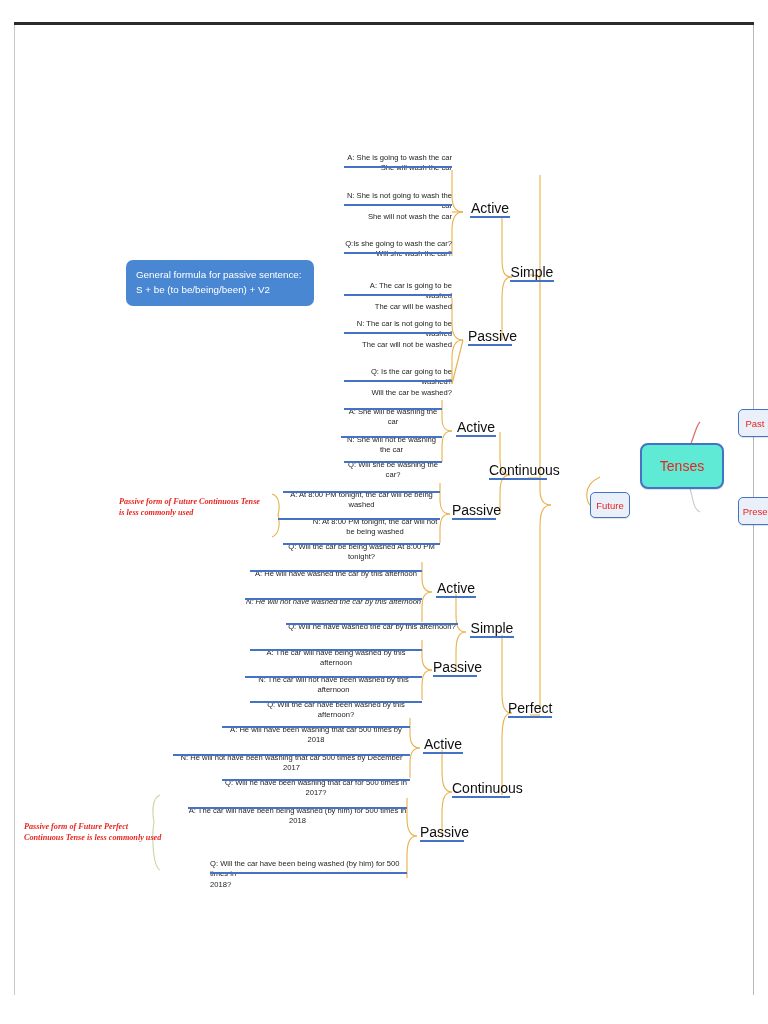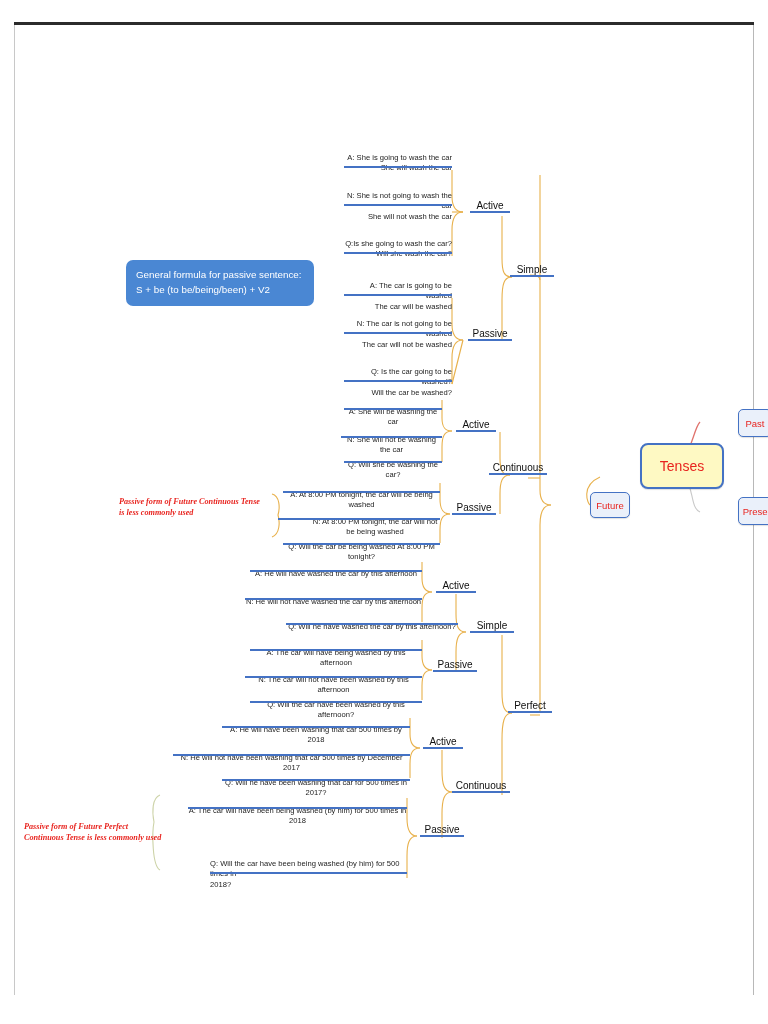--- a/index.html
+++ b/index.html
@@ -32,21 +32,21 @@
   }
   .leaf .ul{
     position:absolute;left:0;bottom:0;height:1.7px;background:#4472c4;width:100%;
   }
   .leaf.ta-r{text-align:right;}
   .leaf.ta-c{text-align:center;}
   .leaf.ta-l{text-align:left;}
 
   .node{
     position:absolute;
-    font-size:10px;
+    font-size:14px;
     color:#0f0f0f;
     text-align:center;
     padding-bottom:2px;
     box-sizing:border-box;
   }
   .node .ul{position:absolute;left:0;bottom:0;height:2.2px;background:#4472c4;width:100%;}
 
   
   .boxnode{
     position:absolute;
@@ -58,21 +58,21 @@
     font-size:10px;
     box-shadow:0 1px 1px rgba(0,0,0,.12);
     box-sizing:border-box;
     margin-left:40px;
   }
   #tenses-node{
     left:600px;top:443px;width:84px;height:46px;
     border:2px solid #4472c4;
     border-radius:8px;
     font-size:14px;
-    background:#fef9c3;
+    background:#5eead4;
   }
   #past-node{left:698px;top:409px;width:34px;height:28px;font-size:9.5px;}
   #present-node{left:698px;top:497px;width:42px;height:28px;font-size:9.5px;}
   #future-node{left:550px;top:492px;width:40px;height:26px;font-size:9.5px;}
 
   
   #formula{
     position:absolute;left:126px;top:260px;width:188px;height:46px;
     background:#4a87d3;border-radius:7px;color:#ffffff;
     font-size:9.8px;line-height:15px;
@@ -303,21 +303,21 @@
   </div>
   <div class="leaf ta-c" style="left:283px;top:531px;width:157px;height:14px;">
     <span>Q: Will the car be being washed At 8:00 PM tonight?</span>
     <span class="ul"></span>
   </div>
 
   <div class="leaf ta-c" style="left:250px;top:558px;width:172px;height:14px;">
     <span>A: He will have washed the car by this afternoon</span>
     <span class="ul"></span>
   </div>
-  <div class="leaf ta-c" style="left:245px;top:586px;width:177px;height:14px;">
+  <div class="leaf ta-c" style="left:245px;top:586px;width:177px;height:14px;font-style:italic;">
     <span>N: He will not have washed the car by this afternoon</span>
     <span class="ul"></span>
   </div>
   <div class="leaf ta-c" style="left:250px;top:611px;width:172px;height:14px;margin-left:36px;">
     <span>Q: Will he have washed the car by this afternoon?</span>
     <span class="ul"></span>
   </div>
 
   <div class="leaf ta-c" style="left:250px;top:637px;width:172px;height:14px;">
     <span>A: The car will have being washed by this afternoon</span>

